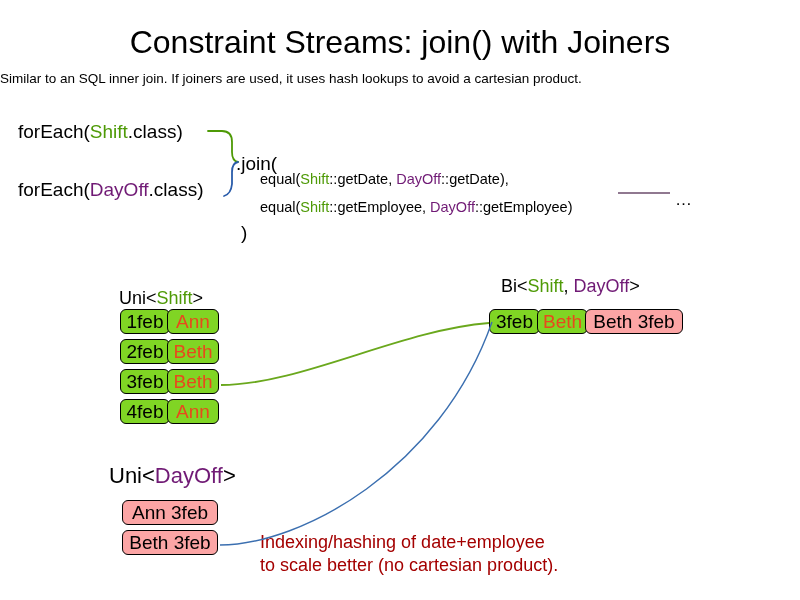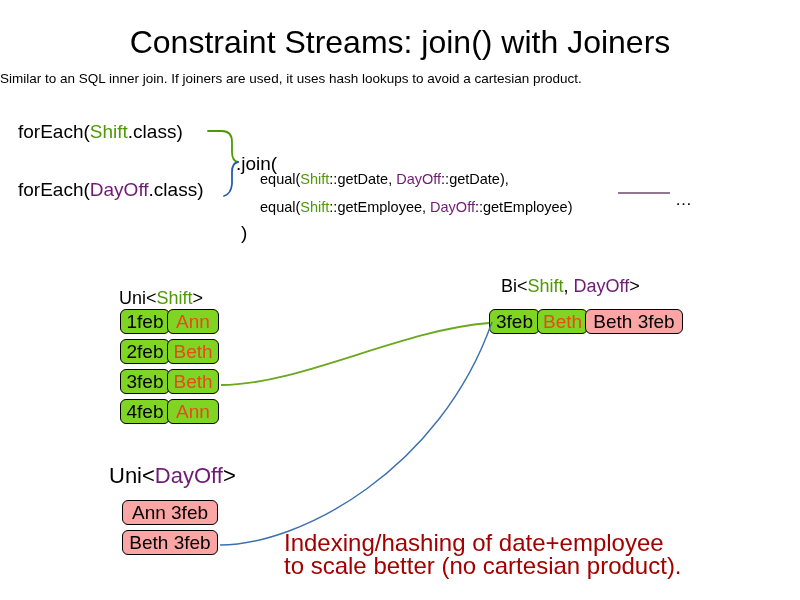--- a/index.html
+++ b/index.html
@@ -163,25 +163,24 @@
 
   #bi-list .c-date  { width: 51px; }
   #bi-list .c-name  { width: 51px; }
   #bi-list .c-blue  { width: 98px; }
 
   
   .note-red {
     position: absolute;
     left: 260px;
     top: 531px;
-    font-size: 24px;
+    font-size: 18px;
     line-height: 23px;
     color: #a40000;
     white-space: nowrap;
-    margin-left: 24px;
   }
 
   
   #wire-layer {
     position: absolute;
     left: 0;
     top: 0;
     width: 800px;
     height: 600px;
     pointer-events: none;

